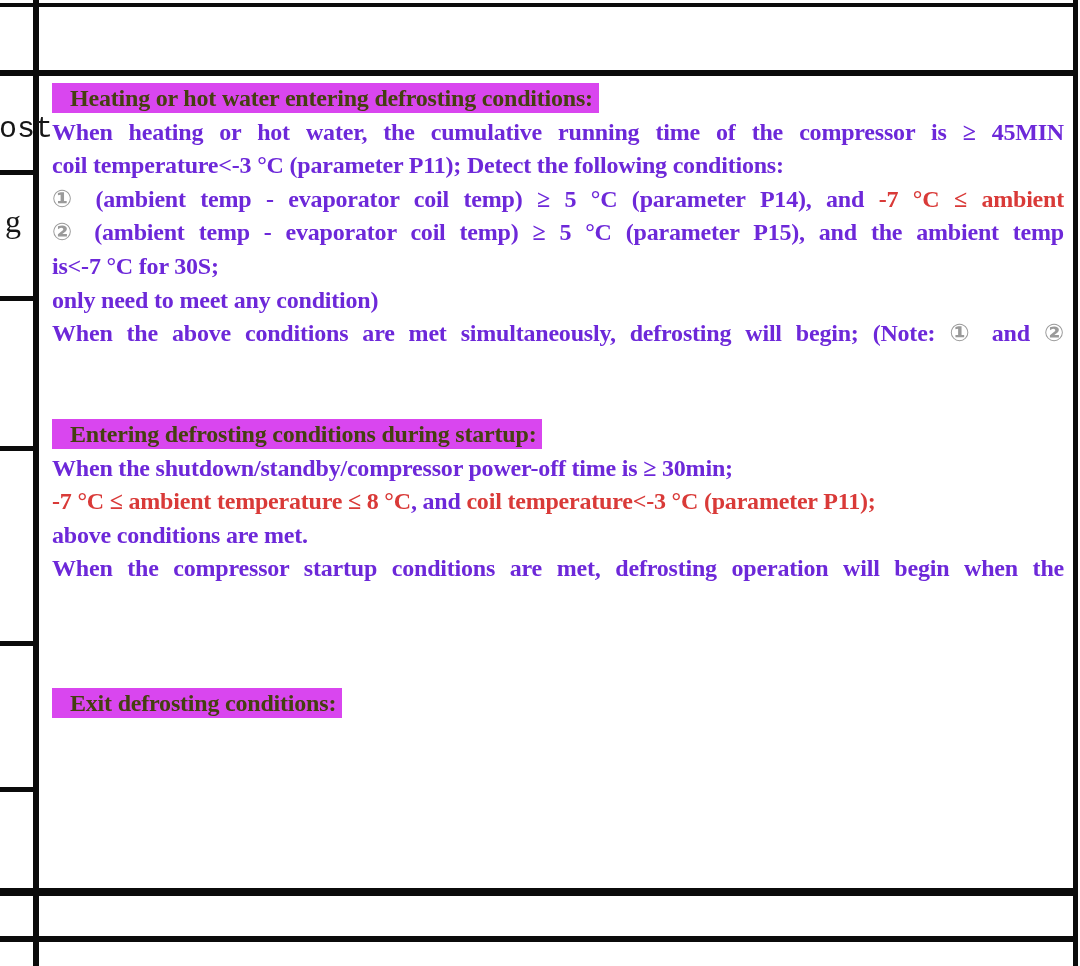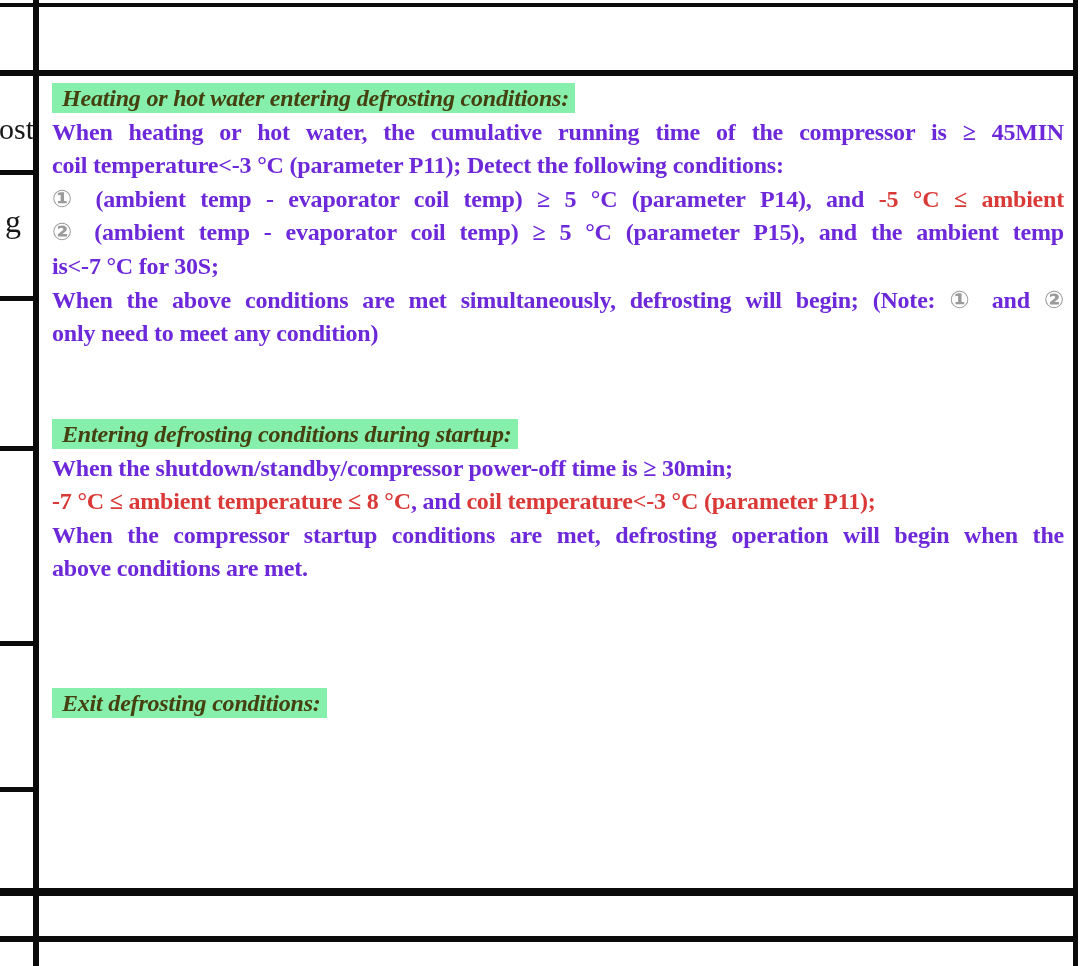--- a/index.html
+++ b/index.html
@@ -13,31 +13,31 @@
   
   .h-top{left:0;top:3px;width:1078px;height:4px;}
   .h-row1{left:0;top:70px;width:1078px;height:6px;}
   .h-main-bottom{left:0;top:888px;width:1078px;height:8px;}
   .h-sub-bottom{left:0;top:936px;width:1078px;height:6px;}
   
   .strip{left:0;width:39px;height:5px;}
   .sd1{top:170px;} .sd2{top:296px;} .sd3{top:446px;} .sd4{top:641px;} .sd5{top:787px;}
   
   .frag{position:absolute;color:#161616;font-weight:400;white-space:nowrap;}
-  .frag-ost{left:-1px;top:112px;font-size:30px;}
+  .frag-ost{left:-1px;top:112px;font-size:30px;font-family:Liberation Mono, monospace;}
   .frag-g{left:5px;top:203px;font-size:32px;}
   
   .content{position:absolute;left:52px;top:82px;width:1012px;
            font-size:24px;font-weight:bold;color:#1b1b1b;letter-spacing:-0.2px;}
   .line{height:33.6px;line-height:33.6px;white-space:nowrap;overflow:visible;}
   .line.j{white-space:normal;text-align:justify;text-align-last:justify;overflow:hidden;}
   .seg-body{color:#6d28d9;}
   .seg-red{color:#d93a38;}
   .seg-circ{color:#9a9a9a;}
-  .seg-hl{background:#86efac;color:#454010;padding:2px 6px 2px 10px;font-style:italic;}
+  .seg-hl{background:#d946ef;color:#454010;padding:2px 6px 2px 18px;}
 </style>
 </head>
 <body>
 
 <div class="page">
 
   <div class="bline v-left"></div>
   <div class="bline v-right"></div>
   <div class="bline h-top"></div>
   <div class="bline h-row1"></div>
@@ -49,31 +49,31 @@
   <div class="bline strip sd4"></div>
   <div class="bline strip sd5"></div>
 
   <div class="frag frag-ost">ost</div>
   <div class="frag frag-g">g</div>
 
   <div class="content" id="content">
       <div class="line"><span class="seg-hl">Heating or hot water entering defrosting conditions:</span></div>
       <div class="line j"><span class="seg-body">When heating or hot water, the cumulative running time of the compressor is ≥ 45MIN</span></div>
       <div class="line"><span class="seg-body">coil temperature&lt;-3 °C (parameter P11); Detect the following conditions:</span></div>
-      <div class="line j"><span class="seg-circ">①</span><span class="seg-body"> (ambient temp - evaporator coil temp) ≥ 5 °C (parameter P14), and </span><span class="seg-red">-5 °C ≤ ambient</span></div>
+      <div class="line j"><span class="seg-circ">①</span><span class="seg-body"> (ambient temp - evaporator coil temp) ≥ 5 °C (parameter P14), and </span><span class="seg-red">-7 °C ≤ ambient</span></div>
       <div class="line j"><span class="seg-circ">②</span><span class="seg-body"> (ambient temp - evaporator coil temp) ≥ 5 °C (parameter P15), and the ambient temp</span></div>
       <div class="line"><span class="seg-body">is&lt;-7 °C for 30S;</span></div>
+      <div class="line"><span class="seg-body">only need to meet any condition)</span></div>
       <div class="line j"><span class="seg-body">When the above conditions are met simultaneously, defrosting will begin; (Note: </span><span class="seg-circ">①</span><span class="seg-body"> and </span><span class="seg-circ">②</span></div>
-      <div class="line"><span class="seg-body">only need to meet any condition)</span></div>
       <div class="line"></div>
       <div class="line"></div>
       <div class="line"><span class="seg-hl">Entering defrosting conditions during startup:</span></div>
       <div class="line"><span class="seg-body">When the shutdown/standby/compressor power-off time is ≥ 30min;</span></div>
       <div class="line"><span class="seg-red">-7 °C ≤ ambient temperature ≤ 8 °C</span><span class="seg-body">, and </span><span class="seg-red">coil temperature&lt;-3 °C (parameter P11);</span></div>
+      <div class="line"><span class="seg-body">above conditions are met.</span></div>
       <div class="line j"><span class="seg-body">When the compressor startup conditions are met, defrosting operation will begin when the</span></div>
-      <div class="line"><span class="seg-body">above conditions are met.</span></div>
       <div class="line"></div>
       <div class="line"></div>
       <div class="line"></div>
       <div class="line"><span class="seg-hl">Exit defrosting conditions:</span></div>
     </div>
 
 </div>
 
 </body></html>

